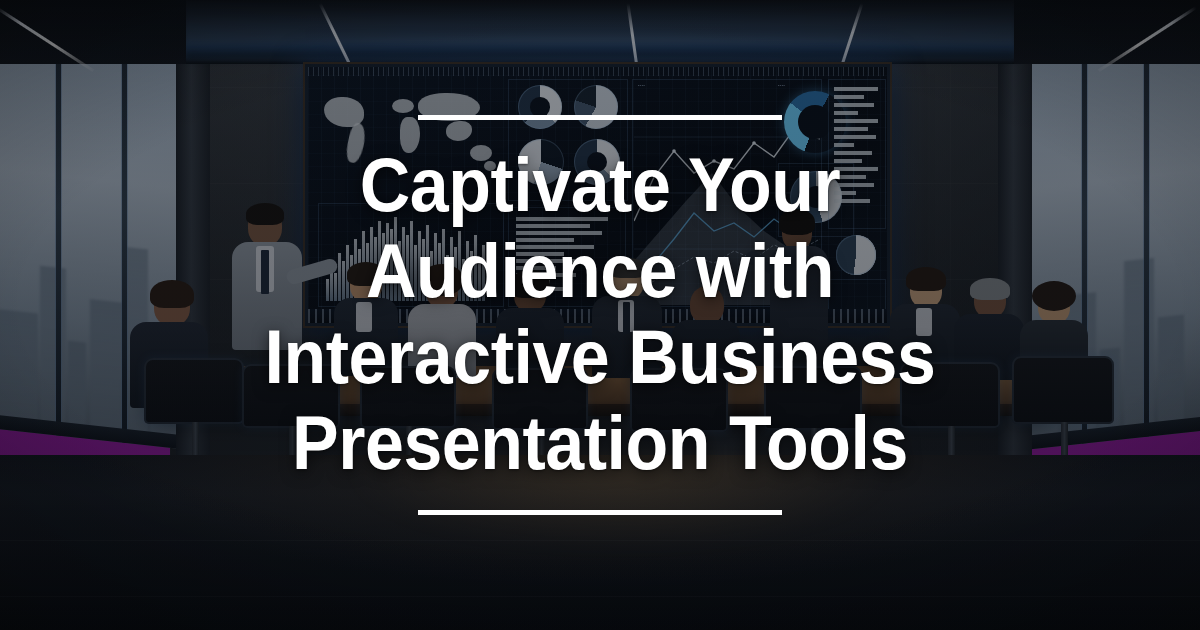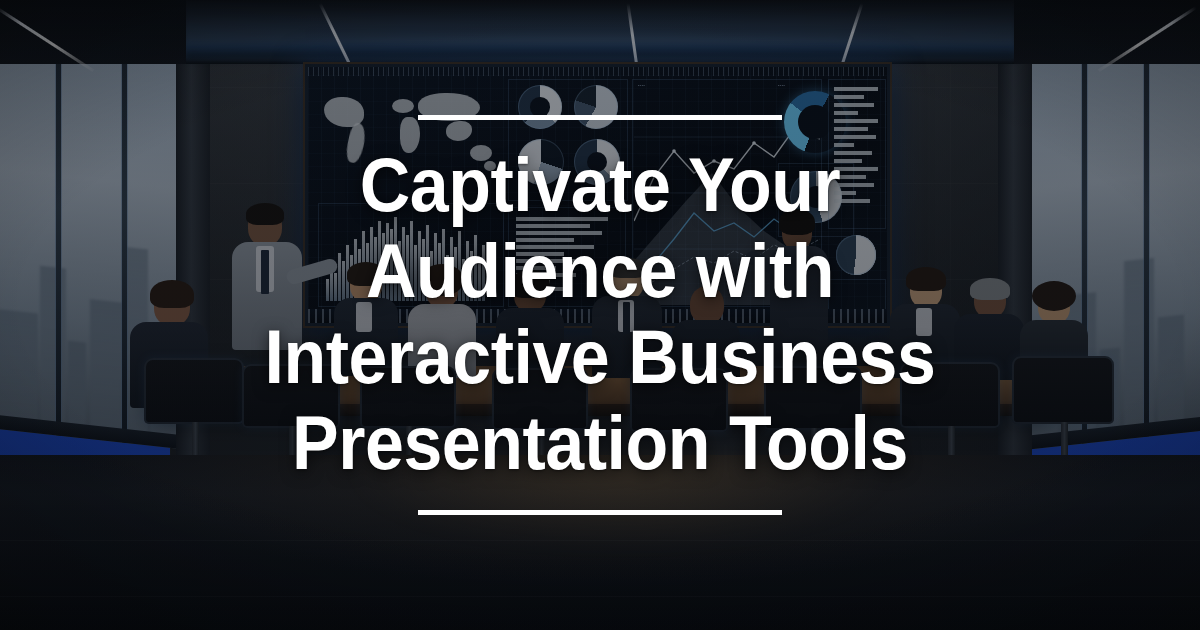--- a/index.html
+++ b/index.html
@@ -4,21 +4,21 @@
 <style>
   * { margin:0; padding:0; box-sizing:border-box; }
   html, body {
     width:1200px; height:630px;
     background:#05070b; overflow:hidden;
     font-family:"Liberation Sans", sans-serif;
   }
 
   .stage {
     position:relative; width:1200px; height:630px; overflow:hidden;
-    background:#1d4ed8;
+    background:#a21caf;
   }
 
   
   .room { position:absolute; inset:0; }
 
   
   .ceiling {
     position:absolute; left:0; top:0; width:1200px; height:64px;
     background:linear-gradient(#0d1116 0%, #141a22 38%, #1b242f 62%, #0b0f14 100%);
   }

